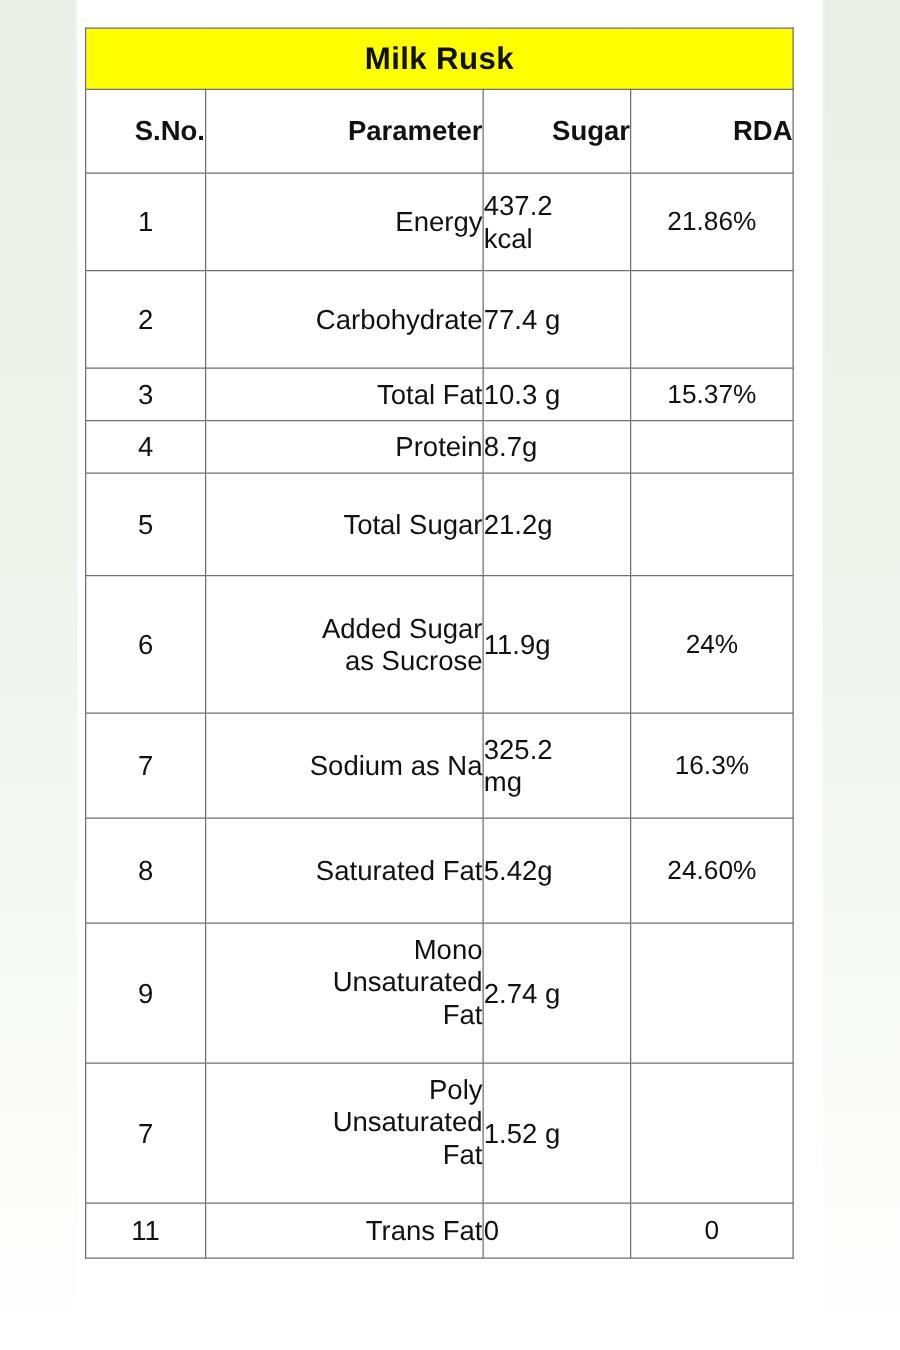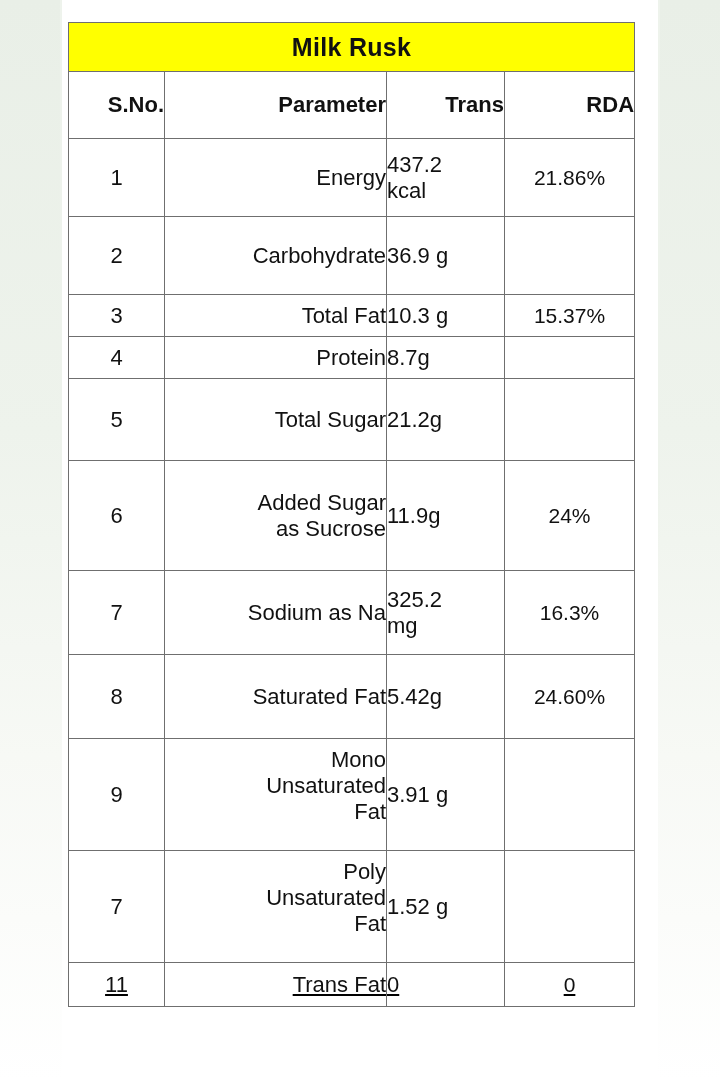--- a/index.html
+++ b/index.html
@@ -117,21 +117,21 @@
   }
   .r-energy { height: 78px; }
   .r-carb { height: 78px; }
   .r-small { height: 42px; }
   .r-sugar { height: 82px; }
   .r-added { height: 110px; }
   .r-sodium { height: 84px; }
   .r-sat { height: 84px; }
   .r-mono { height: 112px; }
   .r-poly { height: 112px; }
-  .r-trans { height: 44px; text-decoration: underline; }
+  .r-trans { height: 44px; }
 </style>
 </head>
 <body>
 
 <div class="page">
   <div class="side-band left"></div>
   <div class="side-band right"></div>
   <div class="white-sheet"></div>
 
   <div class="table-wrap">
@@ -142,35 +142,35 @@
         <col class="c-result">
         <col class="c-rda">
       </colgroup>
       <tbody>
         <tr>
           <td class="title-cell" colspan="4">Milk Rusk</td>
         </tr>
         <tr>
           <td class="head-cell">S.No.</td>
           <td class="head-cell">Parameter</td>
-          <td class="head-cell">Trans</td>
+          <td class="head-cell">Sugar</td>
           <td class="head-cell">RDA</td>
         </tr>
 
         <tr class="r-energy">
           <td class="sno mid">1</td>
           <td class="param">Energy</td>
           <td class="result">437.2<br>kcal</td>
           <td class="rda">21.86%</td>
         </tr>
 
         <tr class="r-carb">
           <td class="sno">2</td>
           <td class="param">Carbohydrate</td>
-          <td class="result">36.9 g</td>
+          <td class="result">77.4 g</td>
           <td class="rda"></td>
         </tr>
 
         <tr class="r-small">
           <td class="sno mid">3</td>
           <td class="param mid">Total Fat</td>
           <td class="result">10.3 g</td>
           <td class="rda">15.37%</td>
         </tr>
 
@@ -205,21 +205,21 @@
         <tr class="r-sat">
           <td class="sno">8</td>
           <td class="param">Saturated Fat</td>
           <td class="result">5.42g</td>
           <td class="rda">24.60%</td>
         </tr>
 
         <tr class="r-mono">
           <td class="sno">9</td>
           <td class="param top">Mono<br>Unsaturated<br>Fat</td>
-          <td class="result">3.91 g</td>
+          <td class="result">2.74 g</td>
           <td class="rda"></td>
         </tr>
 
         <tr class="r-poly">
           <td class="sno">7</td>
           <td class="param top">Poly<br>Unsaturated<br>Fat</td>
           <td class="result">1.52 g</td>
           <td class="rda"></td>
         </tr>
 

